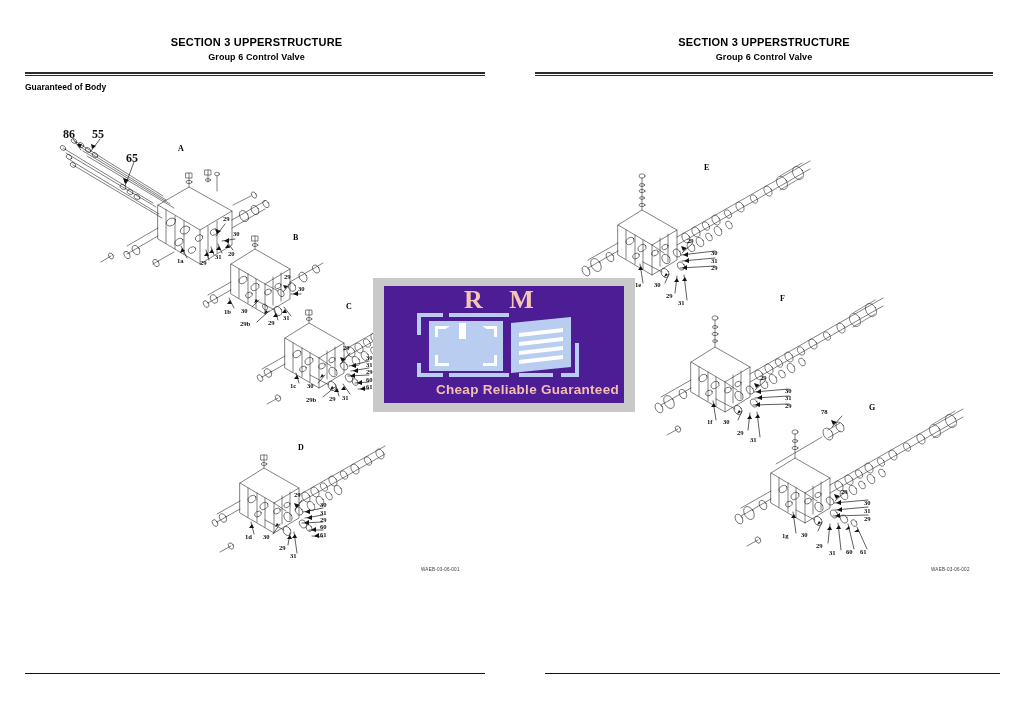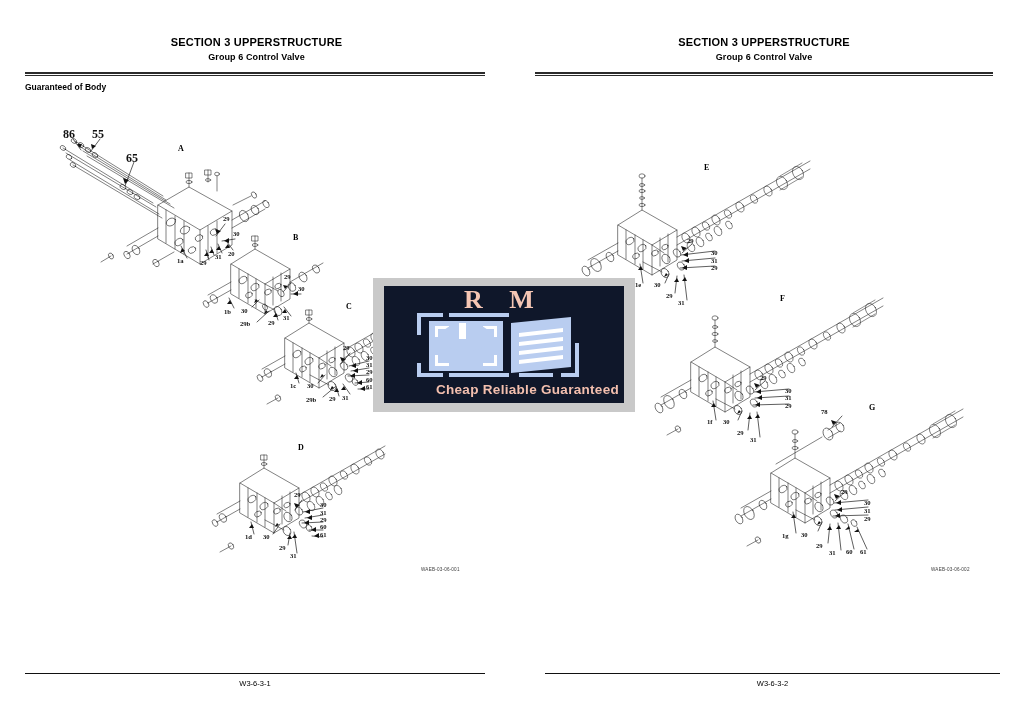--- a/index.html
+++ b/index.html
@@ -26,21 +26,21 @@
   .lbl{position:absolute;font-size:6.6px;font-weight:bold;color:#111;
        font-family:"Liberation Serif",serif;white-space:nowrap;line-height:1;}
   .lbl.big{font-size:12px;}
   .grp{position:absolute;font-size:8px;font-weight:bold;
        font-family:"Liberation Serif",serif;}
 
   
   #watermark{position:absolute;left:373px;top:278px;width:262px;height:134px;
              background:#c9c9c9;}
   #watermark .inner{position:absolute;left:11px;top:8px;right:11px;bottom:9px;
-             background:#0f172a;display:flex;flex-direction:column;
+             background:#4c1d95;display:flex;flex-direction:column;
              align-items:center;justify-content:flex-start;}
   #watermark .wm-rm{font-family:"Liberation Serif",serif;font-weight:bold;
              font-size:26px;color:#f5c6b4;letter-spacing:10px;margin-top:1px;
              line-height:1;}
   #watermark .wm-logo{margin-top:-4px;}
   #watermark .wm-tag{font-family:"Liberation Sans",sans-serif;font-weight:bold;
              font-size:13.5px;color:#f3bfae;letter-spacing:.3px;margin-top:-3px;margin-left:47px;}
 </style>
 </head>
 <body>
@@ -377,21 +377,20 @@
   <div class="lbl" style="left:320px;top:524px;">60</div>
   <div class="lbl" style="left:320px;top:532px;">61</div>
   <div class="lbl" style="left:245px;top:534px;">1d</div>
   <div class="lbl" style="left:263px;top:534px;">30</div>
   <div class="lbl" style="left:279px;top:545px;">29</div>
   <div class="lbl" style="left:290px;top:553px;">31</div>
 
   <div class="drawing-id" style="left:421px;top:567px;">WAEB-03-06-001</div>
 
   <div class="rule-single" style="left:25px;width:460px;top:673px;"></div>
-  <div class="footer-num" style="left:25px;width:460px;top:679px;">W3-6-3-1</div>
 </div>
 
 <div class="page" id="page-right">
 
   <div class="hdr" style="top:36px;">
     <div class="hdr-title">SECTION 3 UPPERSTRUCTURE</div>
     <div class="hdr-sub">Group 6 Control Valve</div>
   </div>
 
   <div class="rule-double" style="left:28px;width:458px;top:72px;"></div>
@@ -662,21 +661,20 @@
   <div class="lbl" style="left:275px;top:533px;">1g</div>
   <div class="lbl" style="left:294px;top:532px;">30</div>
   <div class="lbl" style="left:309px;top:543px;">29</div>
   <div class="lbl" style="left:322px;top:550px;">31</div>
   <div class="lbl" style="left:339px;top:549px;">60</div>
   <div class="lbl" style="left:353px;top:549px;">61</div>
 
   <div class="drawing-id" style="left:424px;top:567px;">WAEB-03-06-002</div>
 
   <div class="rule-single" style="left:38px;width:455px;top:673px;"></div>
-  <div class="footer-num" style="left:38px;width:455px;top:679px;">W3-6-3-2</div>
 </div>
 
 <div id="watermark">
   <div class="inner">
     <div class="wm-rm">R M</div>
     <div class="wm-logo">
       <svg width="178" height="72" viewBox="0 0 178 72">
         <g fill="#b9cdf0">
 
           <rect x="2" y="4" width="26" height="4"></rect>

